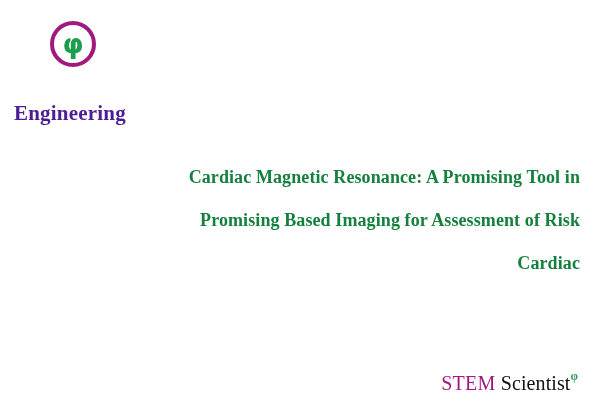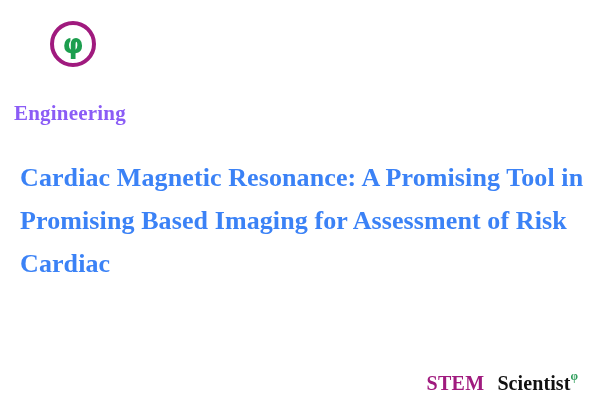--- a/index.html
+++ b/index.html
@@ -39,63 +39,63 @@
   
   .category {
     position: absolute;
     left: 14px;
     top: 100px;
     font-family: "Liberation Serif", serif;
     font-weight: bold;
     font-size: 21px;
     line-height: 26px;
     letter-spacing: 0.2px;
-    color: #8b5cf6;
+    color: #4c1d95;
     white-space: nowrap;
   }
 
   
   .title {
     position: absolute;
     left: 20px;
     top: 156px;
     width: 560px;
-    text-align: left;
+    text-align: right;
     font-family: "Liberation Serif", serif;
     font-weight: bold;
-    font-size: 26px;
+    font-size: 18px;
     line-height: 43px;
     letter-spacing: 0.1px;
-    color: #3b82f6;
+    color: #15803d;
   }
   .title-line {
     display: block;
     white-space: nowrap;
   }
 
   
   .brand {
     position: absolute;
     right: 22px;
     bottom: 8px;
     font-family: "Liberation Serif", serif;
     font-size: 20px;
     line-height: 24px;
     white-space: nowrap;
   }
   .brand-stem {
-    font-weight: bold;
+    font-weight: normal;
     color: #a01a7e;
     letter-spacing: 0.3px;
   }
   .brand-scientist {
-    font-weight: bold;
+    font-weight: normal;
     color: #111111;
     letter-spacing: 0.1px;
-    margin-left: 13px;
+    margin-left: 5px;
   }
   .brand-phi {
     color: #2e9e5b;
     font-size: 12px;
     font-weight: bold;
     vertical-align: super;
     position: relative;
     top: -2px;
     left: 0px;
   }

